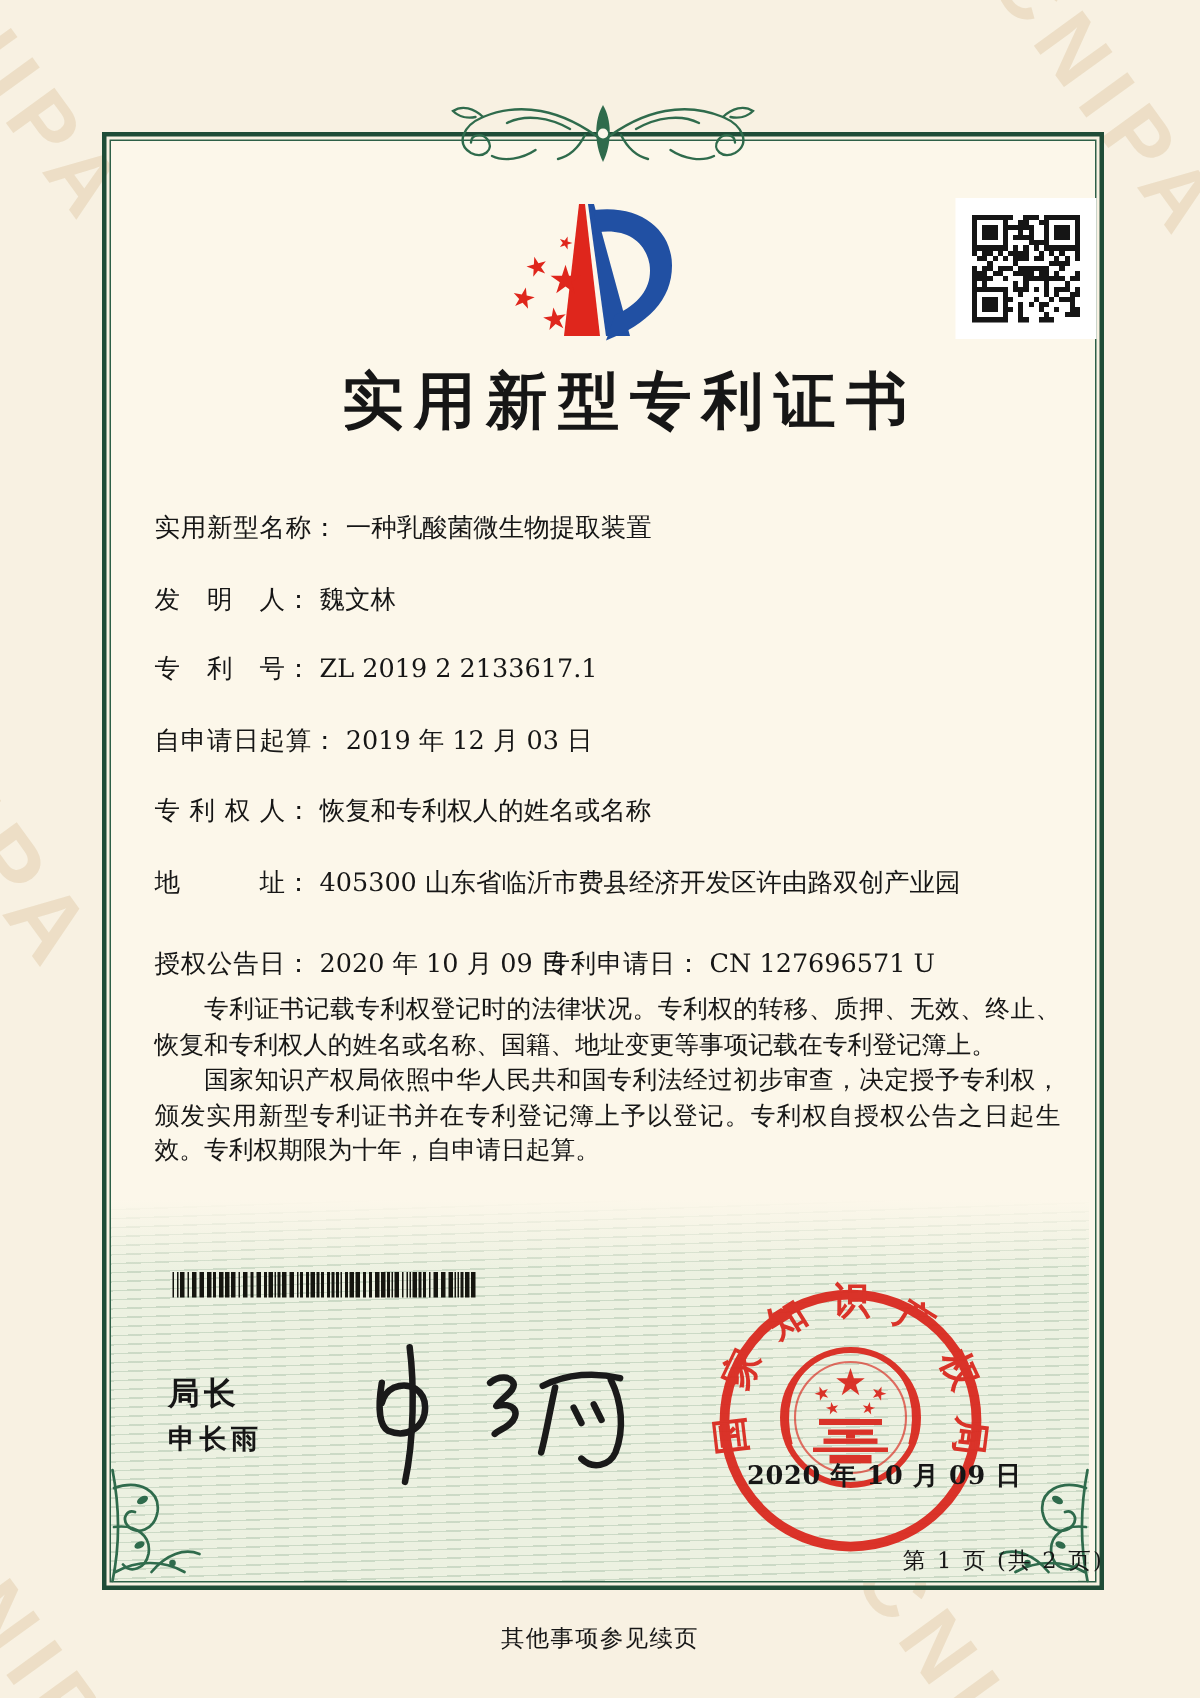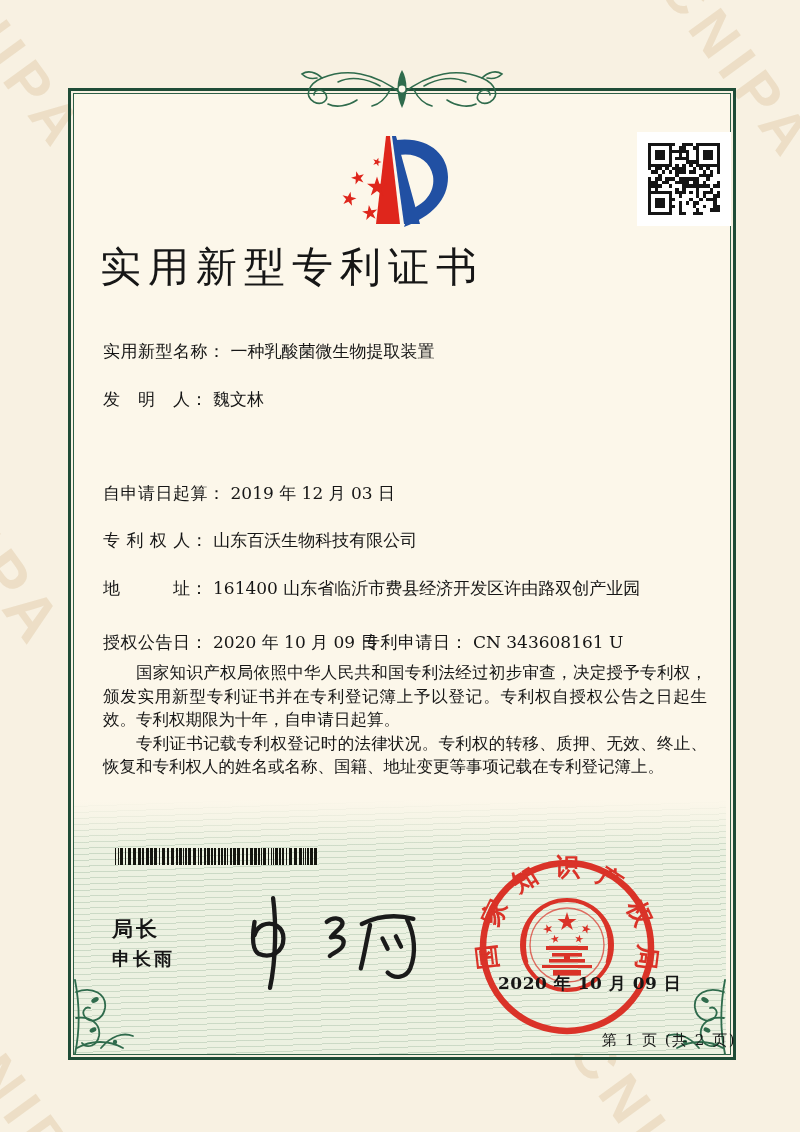--- a/index.html
+++ b/index.html
@@ -16,21 +16,21 @@
         background-color:#ecf1e1;
         background-image:repeating-linear-gradient(178deg,rgba(128,163,134,.30) 0px,rgba(128,163,134,.30) 1px,rgba(0,0,0,0) 1px,rgba(0,0,0,0) 6px);}
   .band-fade{position:absolute;left:74px;top:800px;width:652px;height:48px;z-index:3;
              background:linear-gradient(180deg,#fcf7ea 0%,rgba(252,247,234,0) 100%);}
   .orn{position:absolute;z-index:3;}
   .content{position:absolute;z-index:4;}
   .cert-no{left:103px;top:138px;font-size:17px;letter-spacing:1px;}
   .logo{left:330px;top:120px;}
   .qr-box{left:637px;top:132px;width:94px;height:94px;background:#ffffff;}
   .qr-box svg{position:absolute;left:11px;top:11px;}
-  .title{left:100px;top:240px;width:640px;font-size:41px;font-weight:normal;letter-spacing:7px;}
+  .title{left:100px;top:240px;width:640px;text-align:center;font-size:41px;font-weight:bold;letter-spacing:7px;}
   .field-row{position:absolute;left:103px;font-size:17px;z-index:4;white-space:nowrap;}
   .flabel{letter-spacing:.5px;}
   .fvalue{margin-left:5px;}
   .fpair2{position:absolute;left:260px;top:0;white-space:nowrap;}
   .paras{left:103px;top:661px;width:604px;font-size:16.5px;line-height:23.5px;text-align:justify;}
   .paras p{margin:0;text-indent:2em;}
   .barcode{left:115px;top:848px;width:208px;height:17px;display:flex;align-items:stretch;}
   .barcode div{background:#15150f;height:100%;}
   .signer-title{left:112px;top:915px;font-family:"Liberation Sans",sans-serif;font-weight:600;font-size:21px;letter-spacing:3px;}
   .signer-name{left:112px;top:947px;font-family:"Liberation Sans",sans-serif;font-weight:600;font-size:18px;letter-spacing:3px;}
@@ -367,39 +367,42 @@
   </div>
 
   <div class="content title">实用新型专利证书</div>
 
   <div class="field-row" style="top:388px">
     <span class="flabel">发　明　人：</span><span class="fvalue">魏文林</span>
   </div>
   <div class="field-row" style="top:340px">
     <span class="flabel">实用新型名称：</span><span class="fvalue">一种乳酸菌微生物提取装置</span>
   </div>
+  <div class="field-row" style="top:434px">
+    <span class="flabel">专　利　号：</span><span class="fvalue">ZL 2019 2 2133617.1</span>
+  </div>
   <div class="field-row" style="top:482px">
     <span class="flabel">自申请日起算：</span><span class="fvalue">2019 年 12 月 03 日</span>
   </div>
   <div class="field-row" style="top:529px">
-    <span class="flabel">专 利 权 人：</span><span class="fvalue">山东百沃生物科技有限公司</span>
+    <span class="flabel">专 利 权 人：</span><span class="fvalue">恢复和专利权人的姓名或名称</span>
   </div>
   <div class="field-row" style="top:577px">
-    <span class="flabel">地　　　址：</span><span class="fvalue">161400  山东省临沂市费县经济开发区许由路双创产业园</span>
+    <span class="flabel">地　　　址：</span><span class="fvalue">405300  山东省临沂市费县经济开发区许由路双创产业园</span>
   </div>
   <div class="field-row" style="top:631px">
     <span class="flabel">授权公告日：</span><span class="fvalue">2020 年 10 月 09 日</span>
     <span class="fpair2">
-      <span class="flabel">专利申请日：</span><span class="fvalue">CN 343608161 U</span>
+      <span class="flabel">专利申请日：</span><span class="fvalue">CN 127696571 U</span>
     </span>
   </div>
 
   <div class="content paras">
+    <p>专利证书记载专利权登记时的法律状况。专利权的转移、质押、无效、终止、恢复和专利权人的姓名或名称、国籍、地址变更等事项记载在专利登记簿上。</p>
     <p>国家知识产权局依照中华人民共和国专利法经过初步审查，决定授予专利权，颁发实用新型专利证书并在专利登记簿上予以登记。专利权自授权公告之日起生效。专利权期限为十年，自申请日起算。</p>
-    <p>专利证书记载专利权登记时的法律状况。专利权的转移、质押、无效、终止、恢复和专利权人的姓名或名称、国籍、地址变更等事项记载在专利登记簿上。</p>
   </div>
 
   <div class="content barcode" id="barcode">
       <div style="width:1px;margin-right:2px"></div>
       <div style="width:1px;margin-right:1px"></div>
       <div style="width:3px;margin-right:2px"></div>
       <div style="width:1px;margin-right:2px"></div>
       <div style="width:3px;margin-right:2px"></div>
       <div style="width:3px;margin-right:2px"></div>
       <div style="width:3px;margin-right:1px"></div>
@@ -494,14 +497,15 @@
           <rect x="-25" y="20" width="50" height="3"></rect>
           <rect x="-14" y="25" width="28" height="5.6"></rect>
           <rect x="-3" y="9" width="6" height="5"></rect>
         </g>
       </g>
     </g>
   </svg>
   <div class="content seal-date">2020 年 10 月 09 日</div>
 
   <div class="content footer-page">第 1 页 (共 2 页)</div>
+  <div class="content footer-note">其他事项参见续页</div>
 
 </div>
 
 </body></html>

